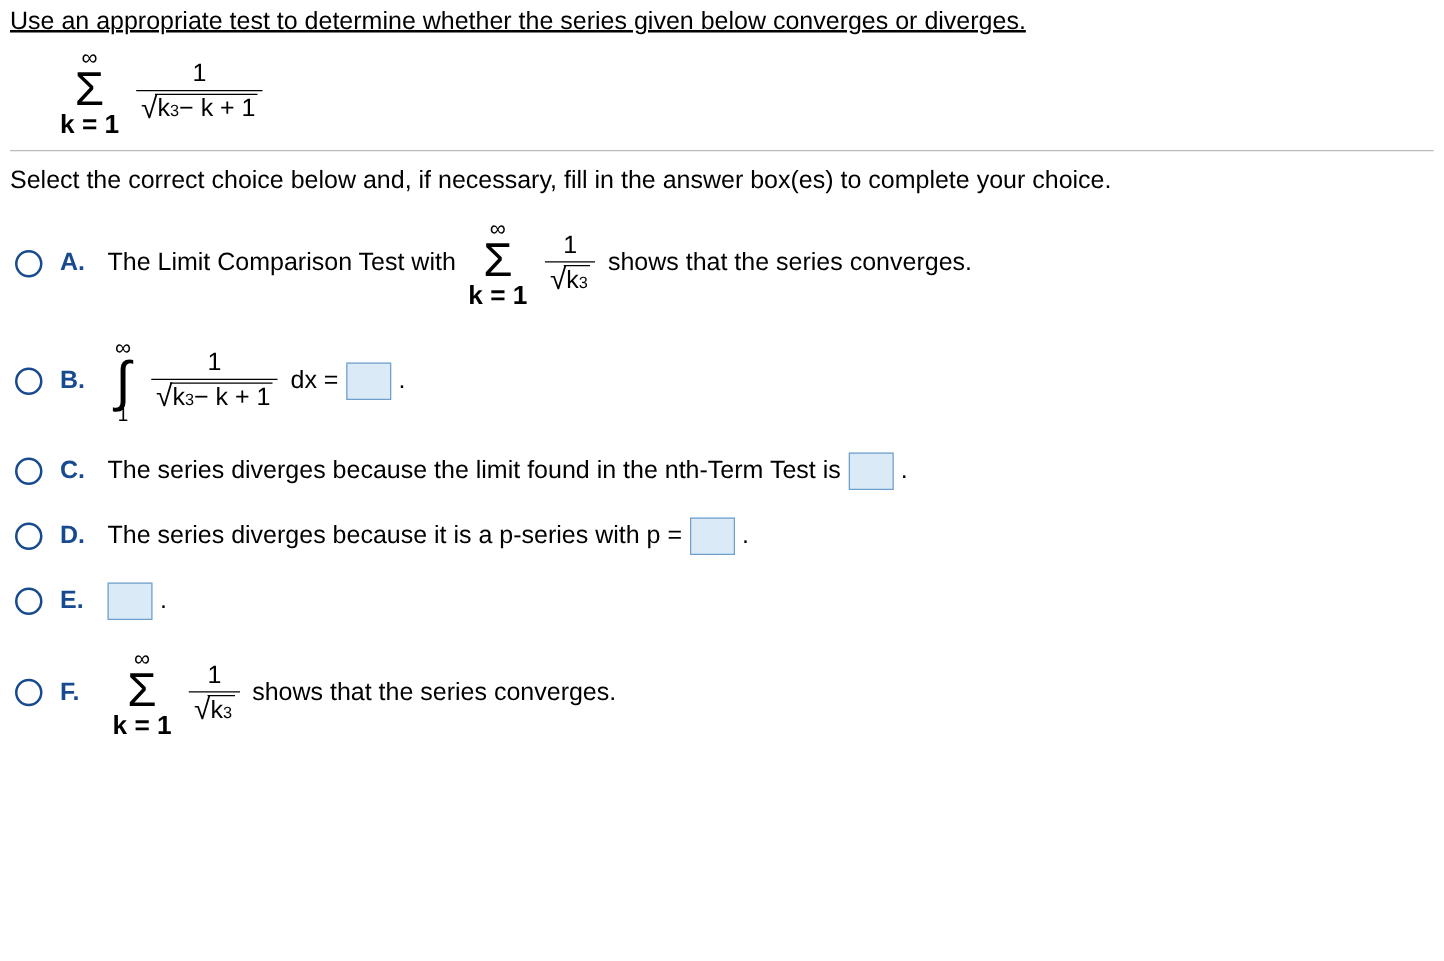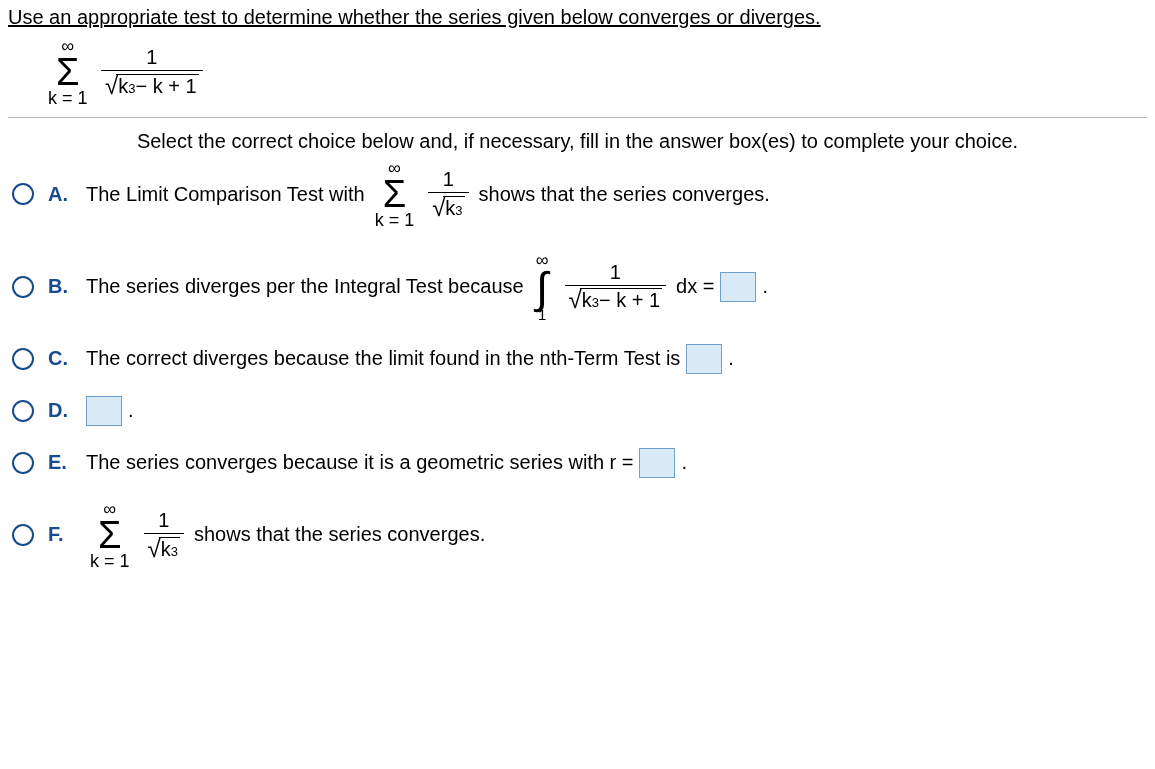--- a/index.html
+++ b/index.html
@@ -7,42 +7,42 @@
     font-size: 20px;
     color: #000;
     margin: 0;
     padding: 6px 8px;
     width: 1155px;
     box-sizing: border-box;
   }
   .question-text { margin-bottom: 8px; text-decoration: underline; }
   .series-main { margin: 4px 0 10px 36px; }
   .hr { border: none; border-top: 1px solid #bbb; margin: 10px 0 12px 0; }
-  .instruction { margin-bottom: 6px; text-align: center; }
+  .instruction { margin-bottom: 18px; }
   .choices { display: flex; flex-direction: column; gap: 22px; padding-left: 4px; }
   .choice-row { display: flex; align-items: center; gap: 14px; }
   .radio {
     width: 18px; height: 18px; border: 2px solid #174a8f; border-radius: 50%;
     flex-shrink: 0; background: #fff;
   }
   .letter { font-weight: bold; color: #174a8f; min-width: 24px; }
   .choice-body { display: flex; align-items: center; flex-wrap: wrap; gap: 6px; }
   .answer-box {
     display: inline-block; width: 34px; height: 28px;
     background: #dbeaf7; border: 1px solid #6fa0cc;
     vertical-align: middle;
   }
   
   .sum {
     display: inline-flex; flex-direction: column; align-items: center;
     line-height: 1; vertical-align: middle; margin: 0 4px;
   }
   .sum .top { font-size: 18px; }
   .sum .sigma { font-size: 38px; line-height: 0.9; }
-  .sum .bottom { font-size: 18px; }
+  .sum .bottom { font-size: 21px; font-weight: bold; }
   .frac {
     display: inline-flex; flex-direction: column; align-items: center;
     vertical-align: middle; line-height: 1.1; margin: 0 4px;
   }
   .frac .num { padding: 0 4px 2px 4px; }
   .frac .den { border-top: 1.5px solid #000; padding: 2px 4px 0 4px; }
   .sqrt {
     display: inline-flex; align-items: stretch; vertical-align: middle;
   }
   .sqrt .surd { font-size: 24px; line-height: 1; align-self: flex-end; margin-right: -2px; }
@@ -111,21 +111,20 @@
         </span>
       </span>
       <span> shows that the series converges.</span>
     </span>
   </div>
 
   <div class="choice-row">
     <span class="radio"></span>
     <span class="letter">B.</span>
     <span class="choice-body">
-      <span>The series diverges per the Integral Test because </span>
       <span class="integral">
         <span class="top">∞</span>
         <span class="int">∫</span>
         <span class="bottom">1</span>
       </span>
       <span class="frac">
         <span class="num">1</span>
         <span class="den">
           <span class="sqrt">
             <span class="surd">√</span>
@@ -140,40 +139,40 @@
       <span>dx = </span>
       <span class="answer-box"></span>
       <span>.</span>
     </span>
   </div>
 
   <div class="choice-row">
     <span class="radio"></span>
     <span class="letter">C.</span>
     <span class="choice-body">
-      <span>The correct diverges because the limit found in the nth-Term Test is </span>
+      <span>The series diverges because the limit found in the nth-Term Test is </span>
       <span class="answer-box"></span>
       <span>.</span>
     </span>
   </div>
 
   <div class="choice-row">
     <span class="radio"></span>
     <span class="letter">D.</span>
     <span class="choice-body">
+      <span>The series diverges because it is a p-series with p = </span>
       <span class="answer-box"></span>
       <span>.</span>
     </span>
   </div>
 
   <div class="choice-row">
     <span class="radio"></span>
     <span class="letter">E.</span>
     <span class="choice-body">
-      <span>The series converges because it is a geometric series with r = </span>
       <span class="answer-box"></span>
       <span>.</span>
     </span>
   </div>
 
   <div class="choice-row">
     <span class="radio"></span>
     <span class="letter">F.</span>
     <span class="choice-body">
       <span class="sum">

